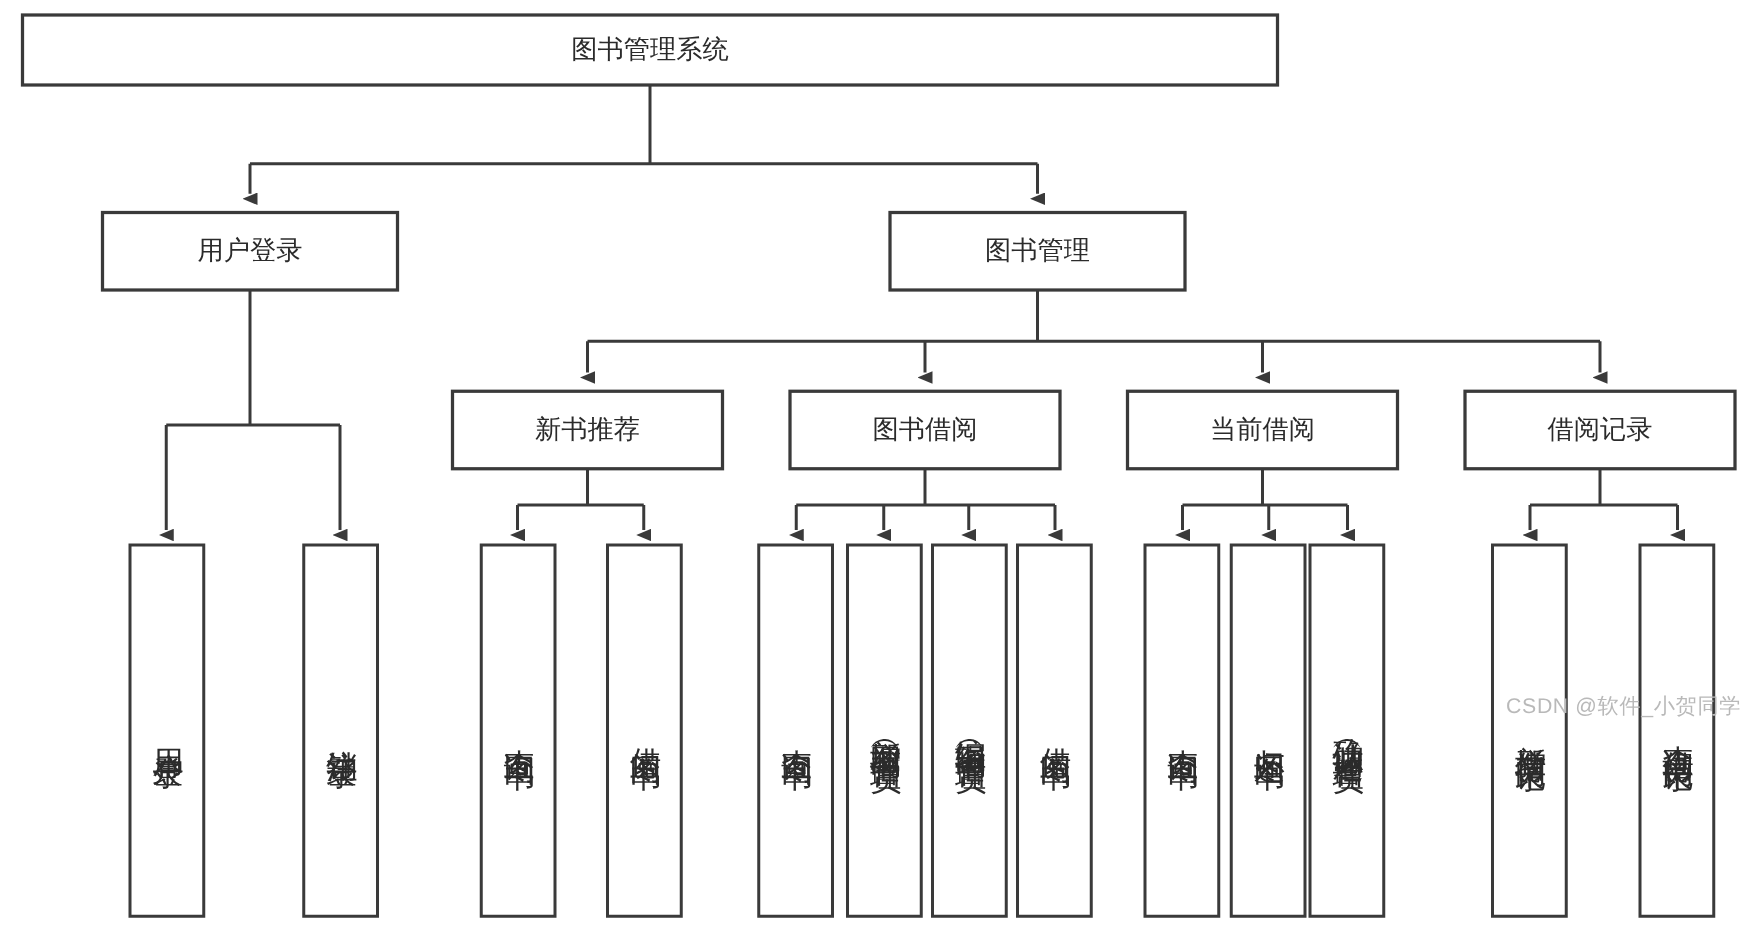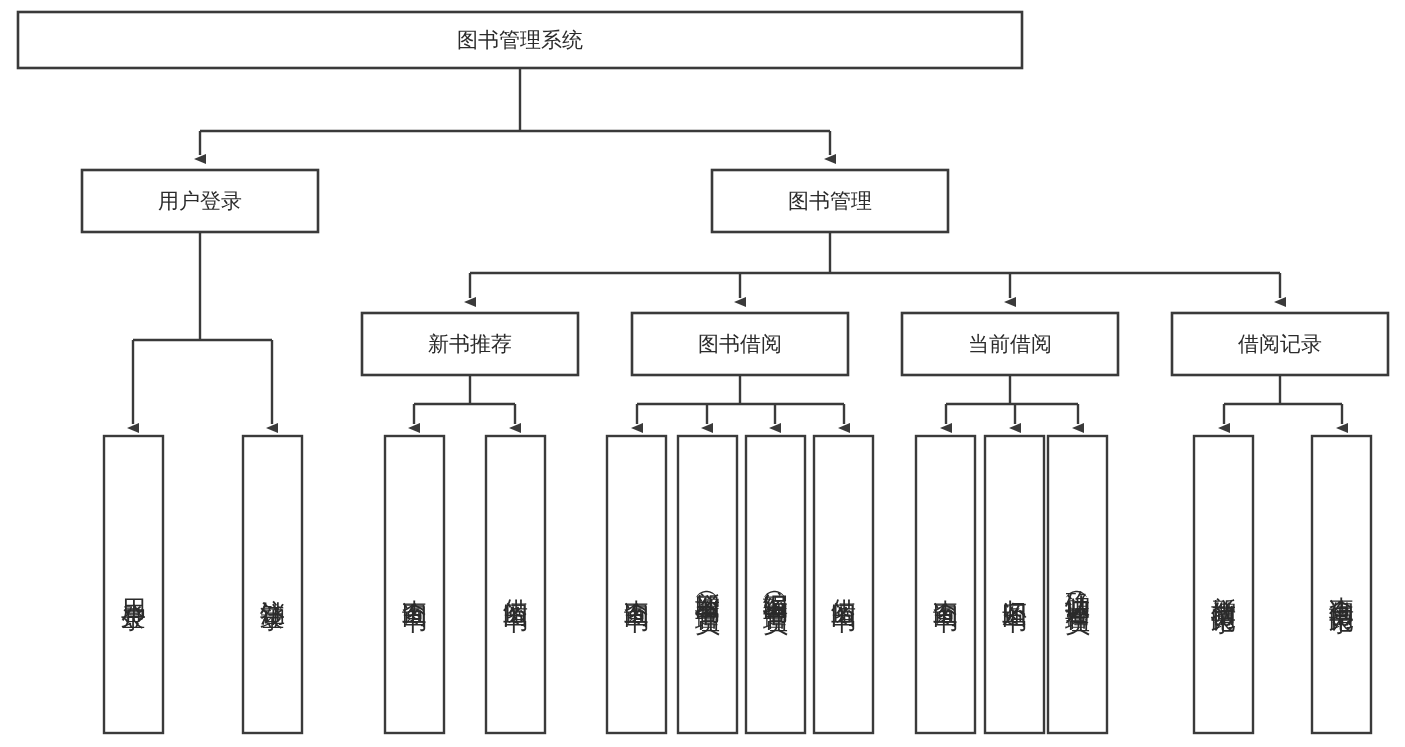--- a/index.html
+++ b/index.html
@@ -234,13 +234,14 @@
     <span class="leaf-label">确认归还（管理员）</span>
   </div>
 
   <div class="leaf-label-wrap" style="left:1194px; top:436px; width:59px; height:297px;">
     <span class="leaf-label">新增借阅记录</span>
   </div>
   <div class="leaf-label-wrap" style="left:1312px; top:436px; width:59px; height:297px;">
     <span class="leaf-label">查询借阅记录</span>
   </div>
 
+  <div id="watermark">CSDN @软件_小贺同学</div>
 </div>
 
 </body></html>

